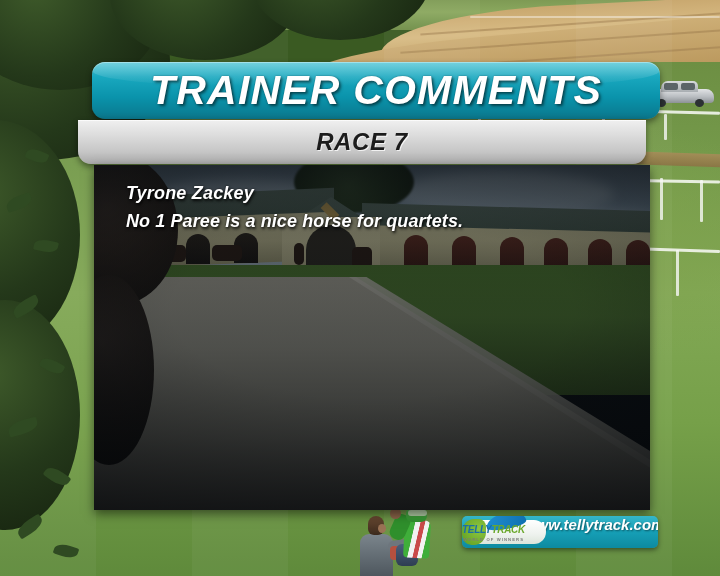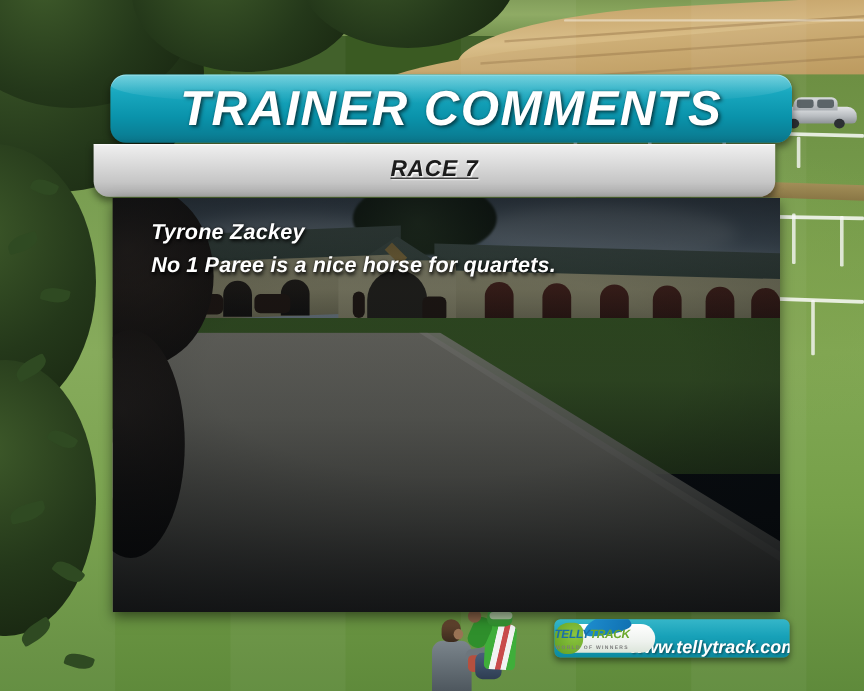--- a/index.html
+++ b/index.html
@@ -180,25 +180,24 @@
 
   
   .hdr-grey {
     position:absolute; left:0; top:58px; width:568px; height:44px;
     border-radius:0 0 13px 13px;
     background:linear-gradient(180deg,#f0f0f0 0%,#dcdcdc 35%,#c6c6c6 72%,#a9a9a9 100%);
     box-shadow:0 3px 6px rgba(0,0,0,.45), inset 0 1px 0 rgba(255,255,255,.7);
     display:flex; align-items:center; justify-content:center;
   }
   .hdr-sub {
-    font-size:19px; font-weight:bold; font-style:italic; color:#1c1c1c;
+    font-size:24px; font-weight:bold; font-style:italic; color:#1c1c1c;
     letter-spacing:.6px;
     text-shadow:1px 1px 0 rgba(255,255,255,.75);
     white-space:nowrap;
-    text-decoration:underline;
   }
 
   
   .photo {
     position:absolute; left:16px; top:103px; width:556px; height:345px;
     overflow:hidden;
     box-shadow:0 4px 10px rgba(0,0,0,.5);
     background:#0b0f13;
   }
 
@@ -323,21 +322,21 @@
   }
   .ph-name { font-size:18px; letter-spacing:.2px; }
   .ph-comment { font-size:18px; margin-top:7px; letter-spacing:.1px; }
 
   
   #logobar {
     position:absolute; left:462px; top:516px; width:196px; height:32px;
     border-radius:5px; overflow:hidden;
     background:linear-gradient(180deg,#35b6c9 0%,#17a1b8 45%,#0d8aa0 100%);
     box-shadow:0 2px 5px rgba(0,0,0,.45);
-    display:flex; align-items:flex-end;
+    display:flex; align-items:flex-start;
   }
   .lg-badge {
     position:relative; width:86px; height:100%;
     display:flex; flex-direction:column; align-items:center; justify-content:center;
   }
   .lg-badge::before {
     content:""; position:absolute; left:2px; top:4px; width:82px; height:24px;
     background:linear-gradient(180deg,#ffffff 0%,#eef2ee 60%,#dce5da 100%);
     border-radius:13px;
   }

